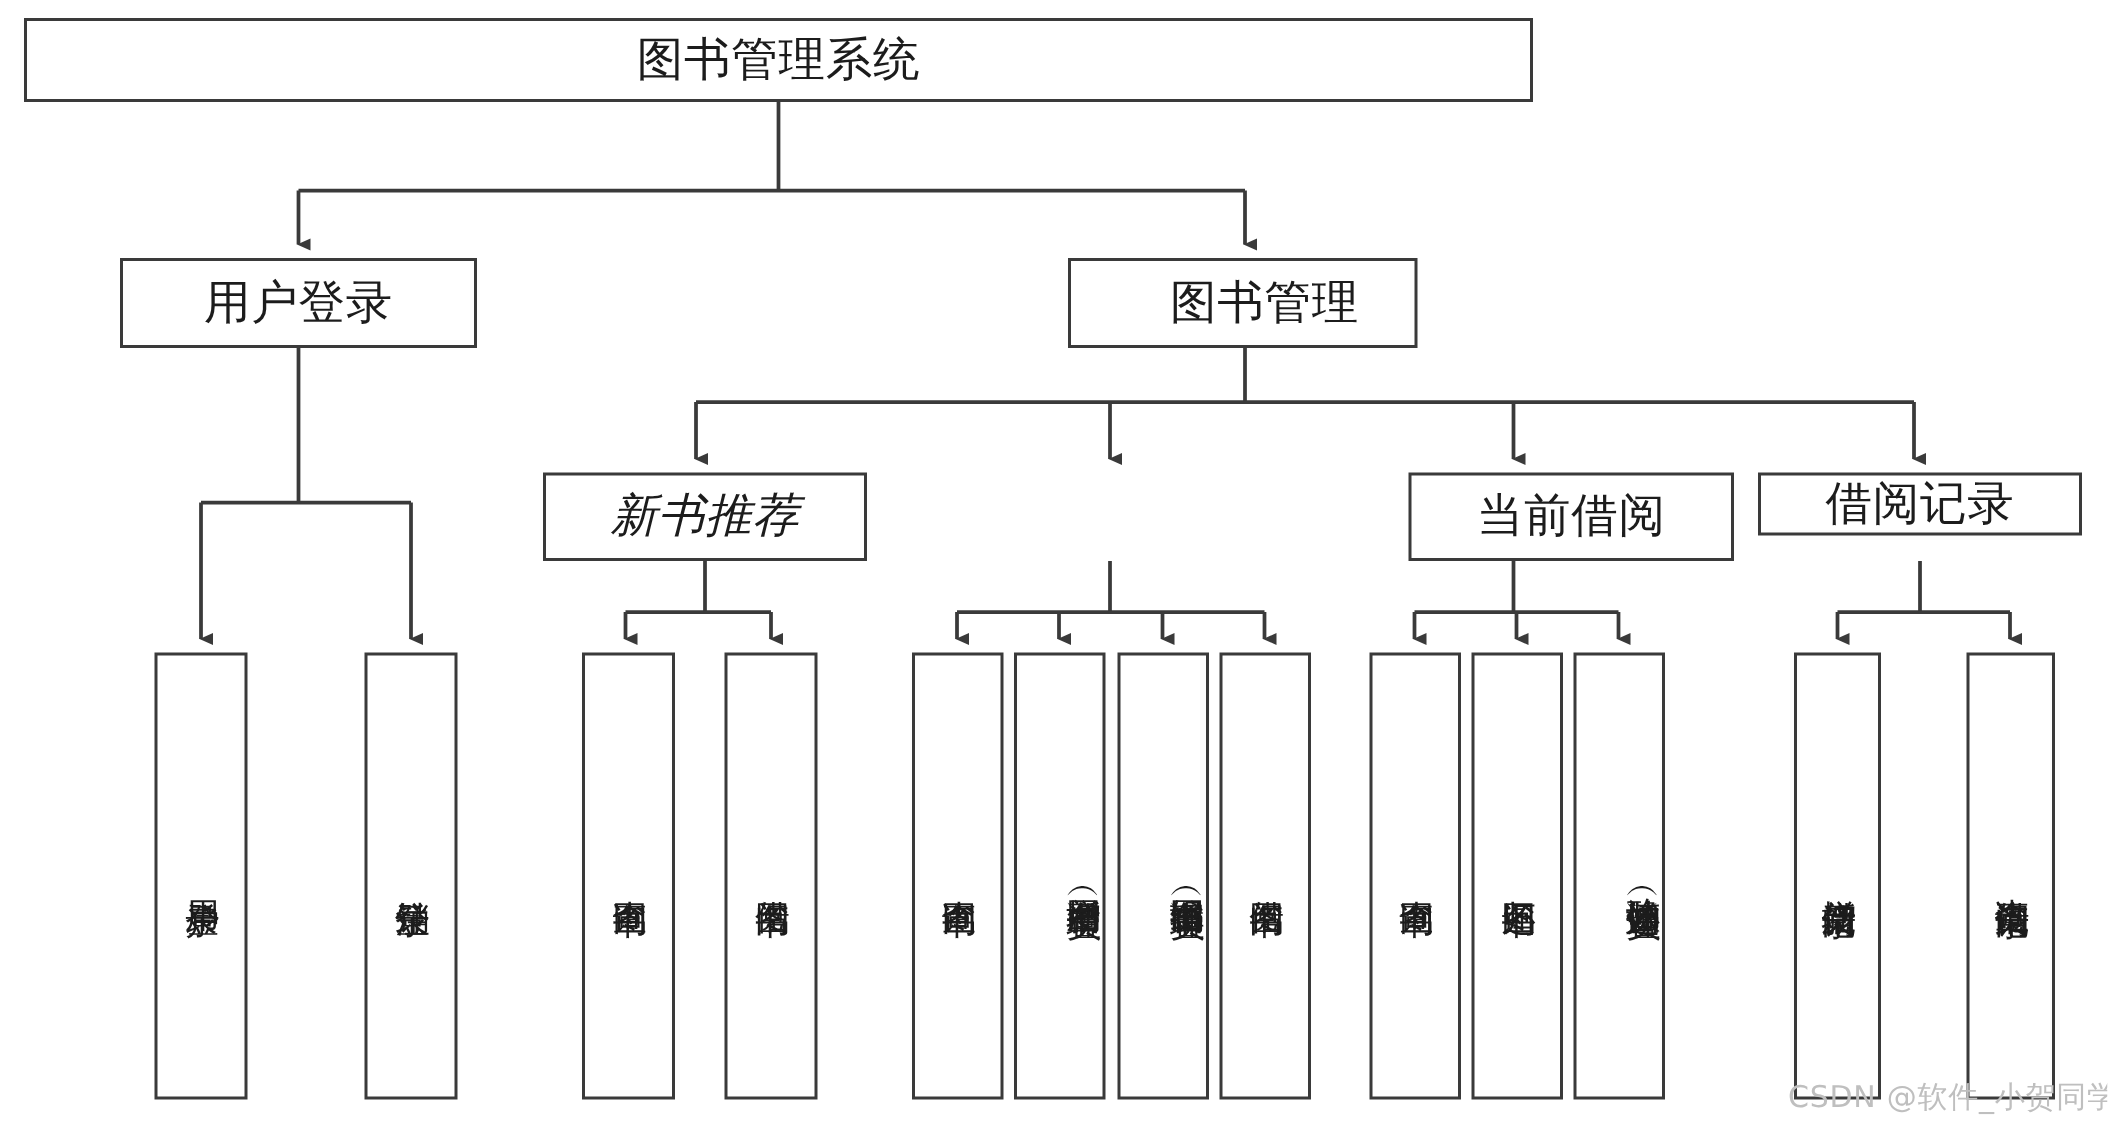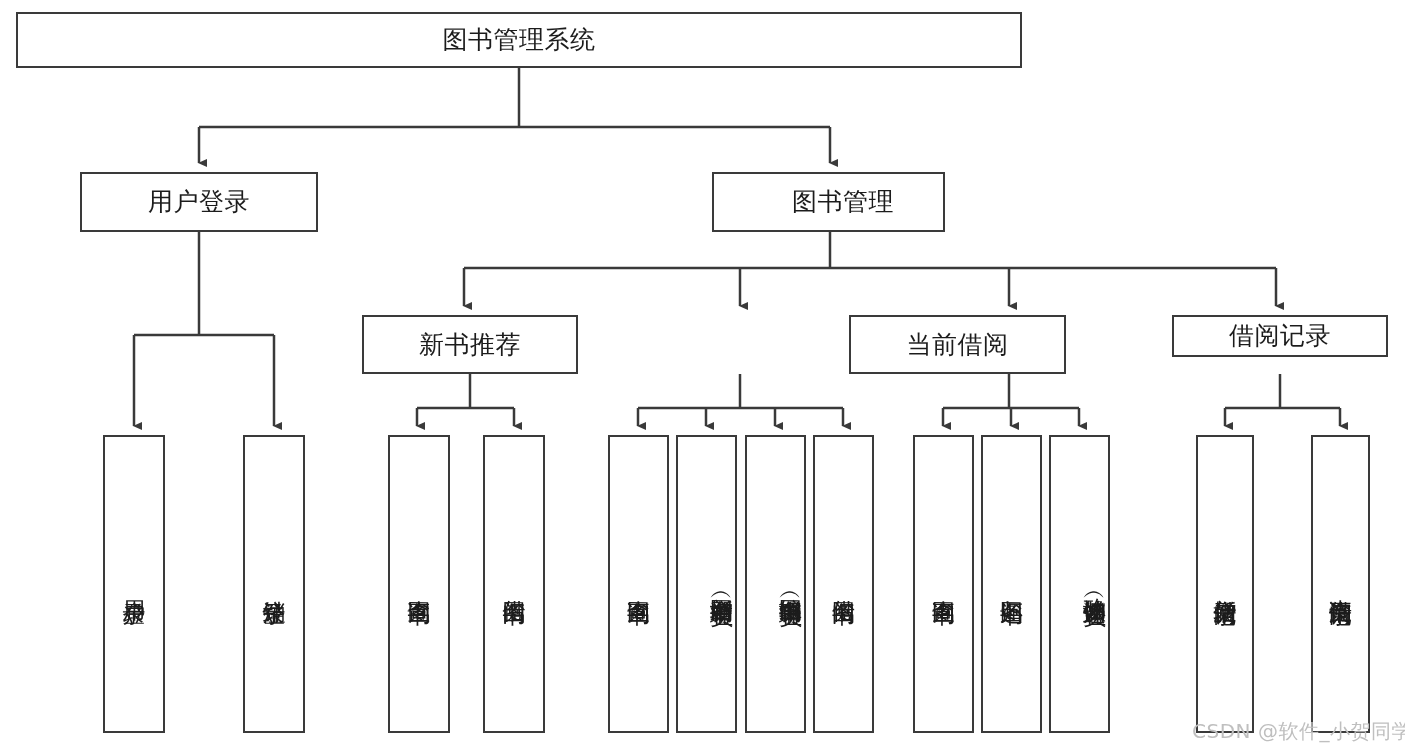--- a/index.html
+++ b/index.html
@@ -28,21 +28,21 @@
     position: absolute;
     box-sizing: border-box;
     border: 2.5px solid #3a3a3a;
     background: #ffffff;
     display: flex;
     align-items: center;
     justify-content: center;
     color: #1c1c1c;
   }
   .node-h {
-    font-size: 25px;
+    font-size: 31px;
     letter-spacing: 0.5px;
     line-height: 1.1;
   }
   .node-v {
     font-size: 23px;
     line-height: 1.18;
     letter-spacing: 1px;
     writing-mode: vertical-rl;
     text-orientation: upright;
     white-space: nowrap;
@@ -120,24 +120,24 @@
     <span>图书管理系统</span>
   </div>
 
   <div class="node node-h" style="left:80px; top:172px; width:238px; height:60px;">
     <span>用户登录</span>
   </div>
   <div class="node node-h" style="left:712px; top:172px; width:233px; height:60px;padding-left:29px;">
     <span>图书管理</span>
   </div>
 
-  <div class="node node-h" style="left:362px; top:315px; width:216px; height:59px;">
+  <div class="node node-h" style="left:362px; top:315px; width:216px; height:59px;font-style:italic;">
     <span>新书推荐</span>
   </div>
-  <div class="node node-h" style="left:849px; top:315px; width:217px; height:59px;">
+  <div class="node node-h" style="left:939px; top:315px; width:217px; height:59px;">
     <span>当前借阅</span>
   </div>
   <div class="node node-h" style="left:1172px; top:315px; width:216px; height:42px;">
     <span>借阅记录</span>
   </div>
 
   <div class="node node-v" style="left:103px; top:435px; width:62px; height:298px;">
     <span>用户登录</span>
   </div>
   <div class="node node-v" style="left:243px; top:435px; width:62px; height:298px;">

